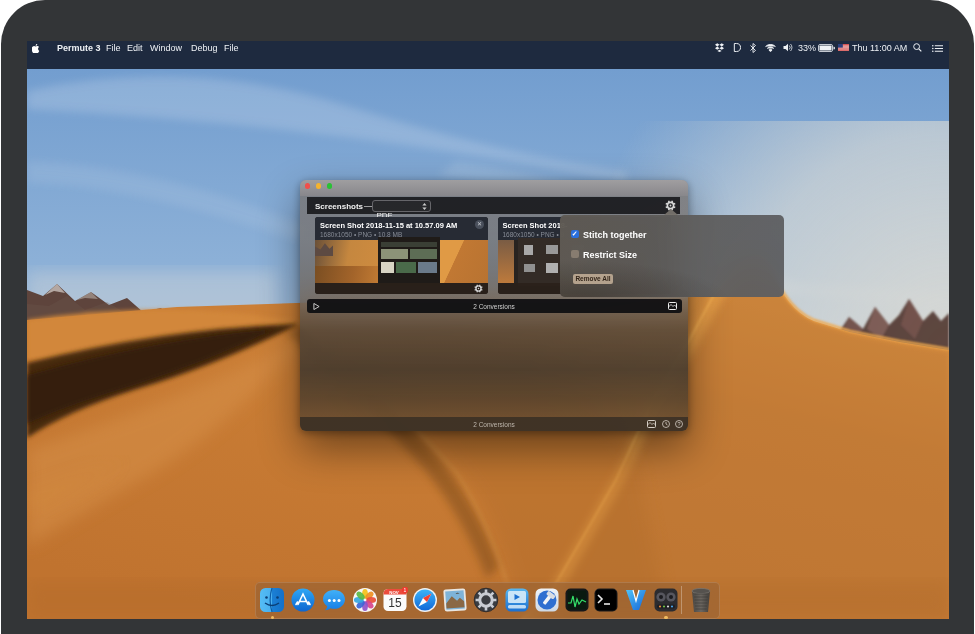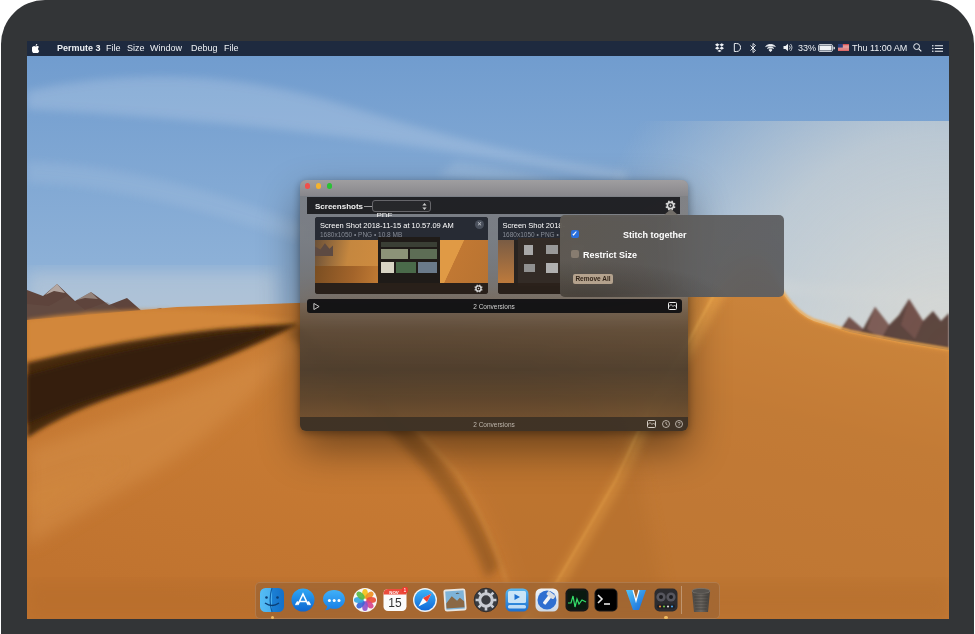--- a/index.html
+++ b/index.html
@@ -2,21 +2,21 @@
 <html><head>
 <meta charset="utf-8">
 <style>
   * { margin:0; padding:0; box-sizing:border-box; }
   html,body { width:975px; height:634px; background:#fff; font-family:"Liberation Sans",sans-serif; overflow:hidden; }
   .bezel { position:absolute; left:1px; top:0; width:973px; height:634px; background:#333537; border-radius:44px 44px 0 0; }
   .screen { position:absolute; left:27px; top:41px; width:922px; height:578px; overflow:hidden; background:#c0762f; }
   .wall { position:absolute; inset:0; }
 
   
-  .menubar { position:absolute; left:0; top:0; width:922px; height:15px; background:#1e2a3f;
+  .menubar { position:absolute; left:0; top:0; width:922px; height:28px; background:#1e2a3f;
     color:#eef1f5; font-size:9px; }
   .mitem { position:absolute; top:2px; white-space:nowrap; }
 
   
   .win { position:absolute; left:273px; top:139px; width:388px; height:251px; border-radius:6px;
     backdrop-filter:blur(22px) saturate(1.02);
     box-shadow:0 18px 40px rgba(0,0,0,0.45), 0 2px 8px rgba(0,0,0,0.35); }
   .titlebar { position:absolute; left:0; top:0; width:100%; height:16px; border-radius:6px 6px 0 0;
     background:linear-gradient(180deg, rgba(168,165,166,0.80), rgba(138,136,140,0.80)); }
   .tl { position:absolute; top:3px; width:5.5px; height:5.5px; border-radius:50%; }
@@ -29,21 +29,21 @@
     background:rgba(28,28,31,0.94); color:#eee; }
   .tb-label { position:absolute; left:8px; top:4.5px; font-size:8px; font-weight:bold; color:#f2f2f2; }
   .tb-dash { position:absolute; left:57px; top:4px; font-size:8.5px; color:#ddd; }
   .dropdown { position:absolute; left:64.5px; top:2.5px; width:59px; height:11.5px; border:1px solid #66666a;
     border-radius:3px; font-size:8px; color:#eee; padding:10px 0 0 4px; background:rgba(44,44,48,0.55); }
 
   .card { position:absolute; top:37px; width:173px; height:77px; border-radius:3px; overflow:hidden; background:#241f1d; }
   .card1 { left:15px; }
   .card2 { left:197.5px; }
   .card-head { position:absolute; left:0; top:0; width:100%; height:23px; background:#272b34; }
-  .card-title { position:absolute; left:5px; top:3.5px; font-size:7.5px; font-weight:normal; color:#fff; white-space:nowrap; }
+  .card-title { position:absolute; left:5px; top:3.5px; font-size:7.5px; font-weight:bold; color:#fff; white-space:nowrap; }
   .card-sub { position:absolute; left:5px; top:13.5px; font-size:6.5px; color:#878c96; white-space:nowrap; }
   .card-x { position:absolute; right:4px; top:2.5px; width:9px; height:9px; border-radius:50%; background:#4a505c; color:#c9ccd2;
      font-size:6px; line-height:9px; text-align:center; }
   .card-thumb { position:absolute; left:0; top:23px; width:100%; height:43px; }
   .card-foot { position:absolute; left:0; bottom:0; width:100%; height:11px; background:rgba(42,33,26,0.92); }
 
   .convbar { position:absolute; left:6.5px; top:119px; width:375px; height:14px; border-radius:3px;
      background:rgba(16,16,18,0.95); color:#cfcfcf; }
   .convbar .ctext { position:absolute; width:100%; text-align:center; top:4px; font-size:6.5px; }
 
@@ -54,21 +54,21 @@
   
   .popover { position:absolute; left:533px; top:174px; width:224px; height:82px; border-radius:5px;
      background:linear-gradient(110deg, rgba(96,91,84,0.95), rgba(92,94,98,0.95));
      backdrop-filter:blur(14px); color:#fff; }
   .popover .arrow { position:absolute; left:104px; top:-6px; width:0; height:0; border:7.5px solid transparent;
      border-bottom:6px solid rgba(118,114,108,0.95); border-top:none; }
   .chk { position:absolute; left:11px; width:7.5px; height:7.5px; border-radius:2px; }
   .chk1 { top:15px; background:#2a6fdd; color:#fff; font-size:7px; line-height:7.5px; text-align:center; font-weight:bold; }
   .chk2 { top:35px; background:#877c70; }
   .poplabel { position:absolute; left:23px; font-size:9px; font-weight:bold; color:#fff; }
-  .pl1 { top:14.5px;margin-left:40px; }
+  .pl1 { top:14.5px; }
   .pl2 { top:34.5px; }
   .removeall { position:absolute; left:13px; top:59px; width:40px; height:9.5px; background:#b4a28d; border-radius:2px;
      font-size:6.5px; font-weight:bold; color:#33261a; text-align:center; line-height:9.5px; }
 
   
   .dock { position:absolute; left:228px; top:541px; width:465px; height:37px; border-radius:5px;
      background:rgba(146,96,53,0.52); backdrop-filter:blur(12px);
      border:1px solid rgba(255,255,255,0.13); }
   .di { position:absolute; top:546px; width:26px; height:26px; }
   .dot { position:absolute; top:574.5px; width:3.5px; height:3.5px; border-radius:50%; background:#f2bd62; }
@@ -159,21 +159,21 @@
 
     <rect x="0" y="540" width="922" height="38" fill="#a96526" opacity="0.25" filter="url(#b8)"></rect>
   </svg>
   <div class="menubar">
     <svg style="position:absolute;left:5px;top:2.5px;" width="8" height="9" viewBox="0 0 12 14">
       <path fill="#fff" d="M9.2,7.4c0-1.8 1.5-2.7 1.6-2.7c-0.9-1.3-2.2-1.4-2.7-1.5C7,3.1 5.9,3.9 5.4,3.9C4.8,3.9 3.9,3.2 2.9,3.2C1.6,3.3 0.4,4 -0.2,5.2c-1.3,2.3-0.3,5.7 0.9,7.6c0.6,0.9 1.3,1.9 2.3,1.9c0.9,0 1.3-0.6 2.4-0.6c1.1,0 1.4,0.6 2.4,0.6c1,0 1.6-0.9 2.2-1.8c0.7-1 1-2.1 1-2.1S9.2,9.6 9.2,7.4z"></path>
       <path fill="#fff" d="M7.4,1.8C7.9,1.2 8.2,0.4 8.1,-0.4C7.4,-0.4 6.6,0.1 6.1,0.7C5.7,1.2 5.3,2.1 5.4,2.9C6.2,2.9 7,2.4 7.4,1.8z"></path>
     </svg>
     <span class="mitem" style="left:30px; font-weight:bold;">Permute 3</span>
     <span class="mitem" style="left:79px;">File</span>
-    <span class="mitem" style="left:100px;">Size</span>
+    <span class="mitem" style="left:100px;">Edit</span>
     <span class="mitem" style="left:123px;">Window</span>
     <span class="mitem" style="left:164px;">Debug</span>
     <span class="mitem" style="left:197px;">File</span>
     <svg style="position:absolute;left:688px;top:2px;" width="9" height="9" viewBox="0 0 10 10">
         <path d="M2.5,0.2 L5,2 L2.5,3.8 L0,2 Z M7.5,0.2 L10,2 L7.5,3.8 L5,2 Z M2.5,4 L5,5.8 L2.5,7.6 L0,5.8 Z M7.5,4 L10,5.8 L7.5,7.6 L5,5.8 Z M5,7.4 L7.4,9 L5,10 L2.6,9 Z" fill="#eef1f5"></path>
       </svg>
     <svg style="position:absolute;left:706px;top:2px;" width="8" height="9" viewBox="0 0 9 10">
         <path d="M1.5,0.5 L4,0.5 C7,0.5 8.5,2.5 8.5,5 C8.5,7.5 7,9.5 4,9.5 L1.5,9.5 Z" fill="none" stroke="#eef1f5" stroke-width="1.1"></path>
       </svg>
     <svg style="position:absolute;left:723px;top:1.5px;" width="6" height="10" viewBox="0 0 6 10">

